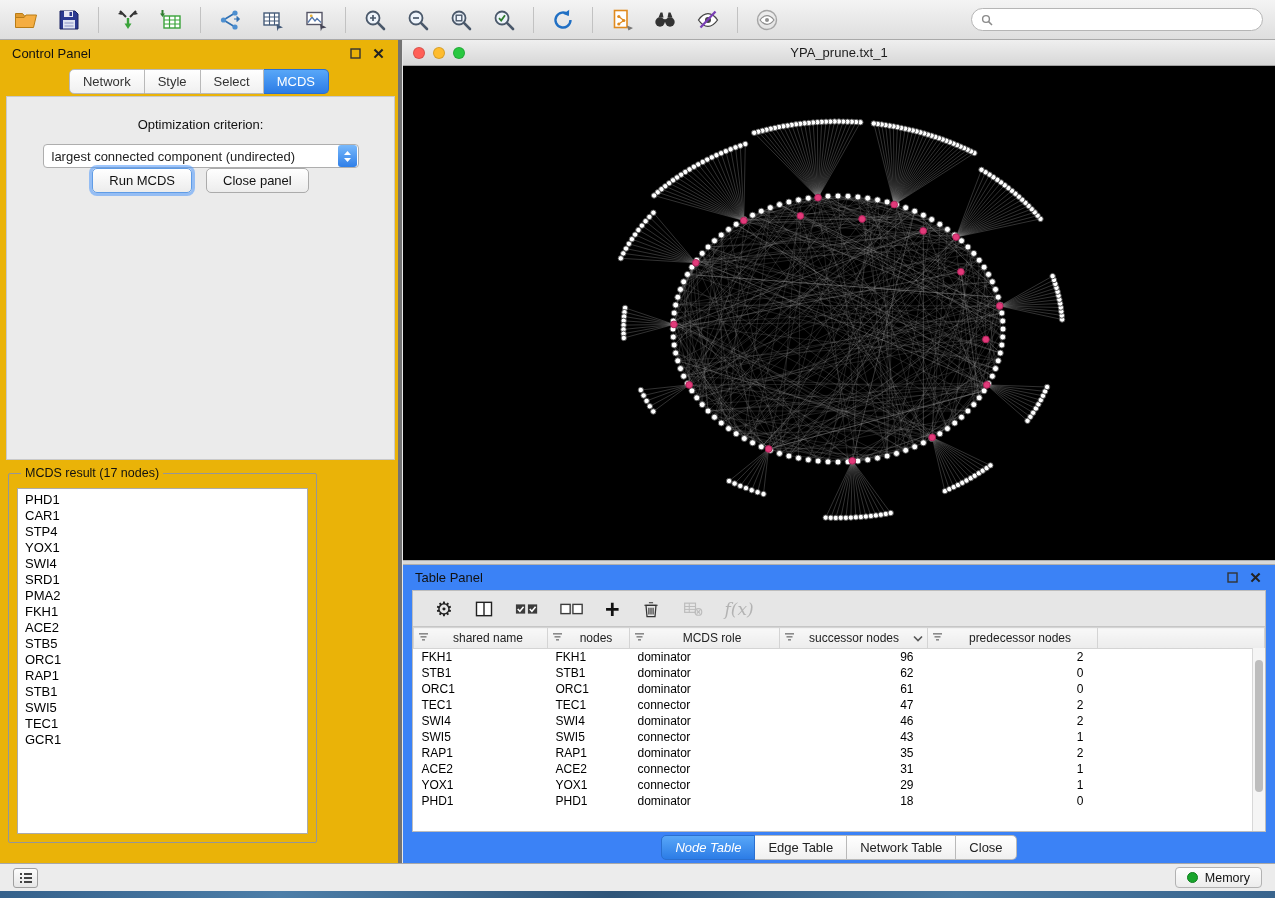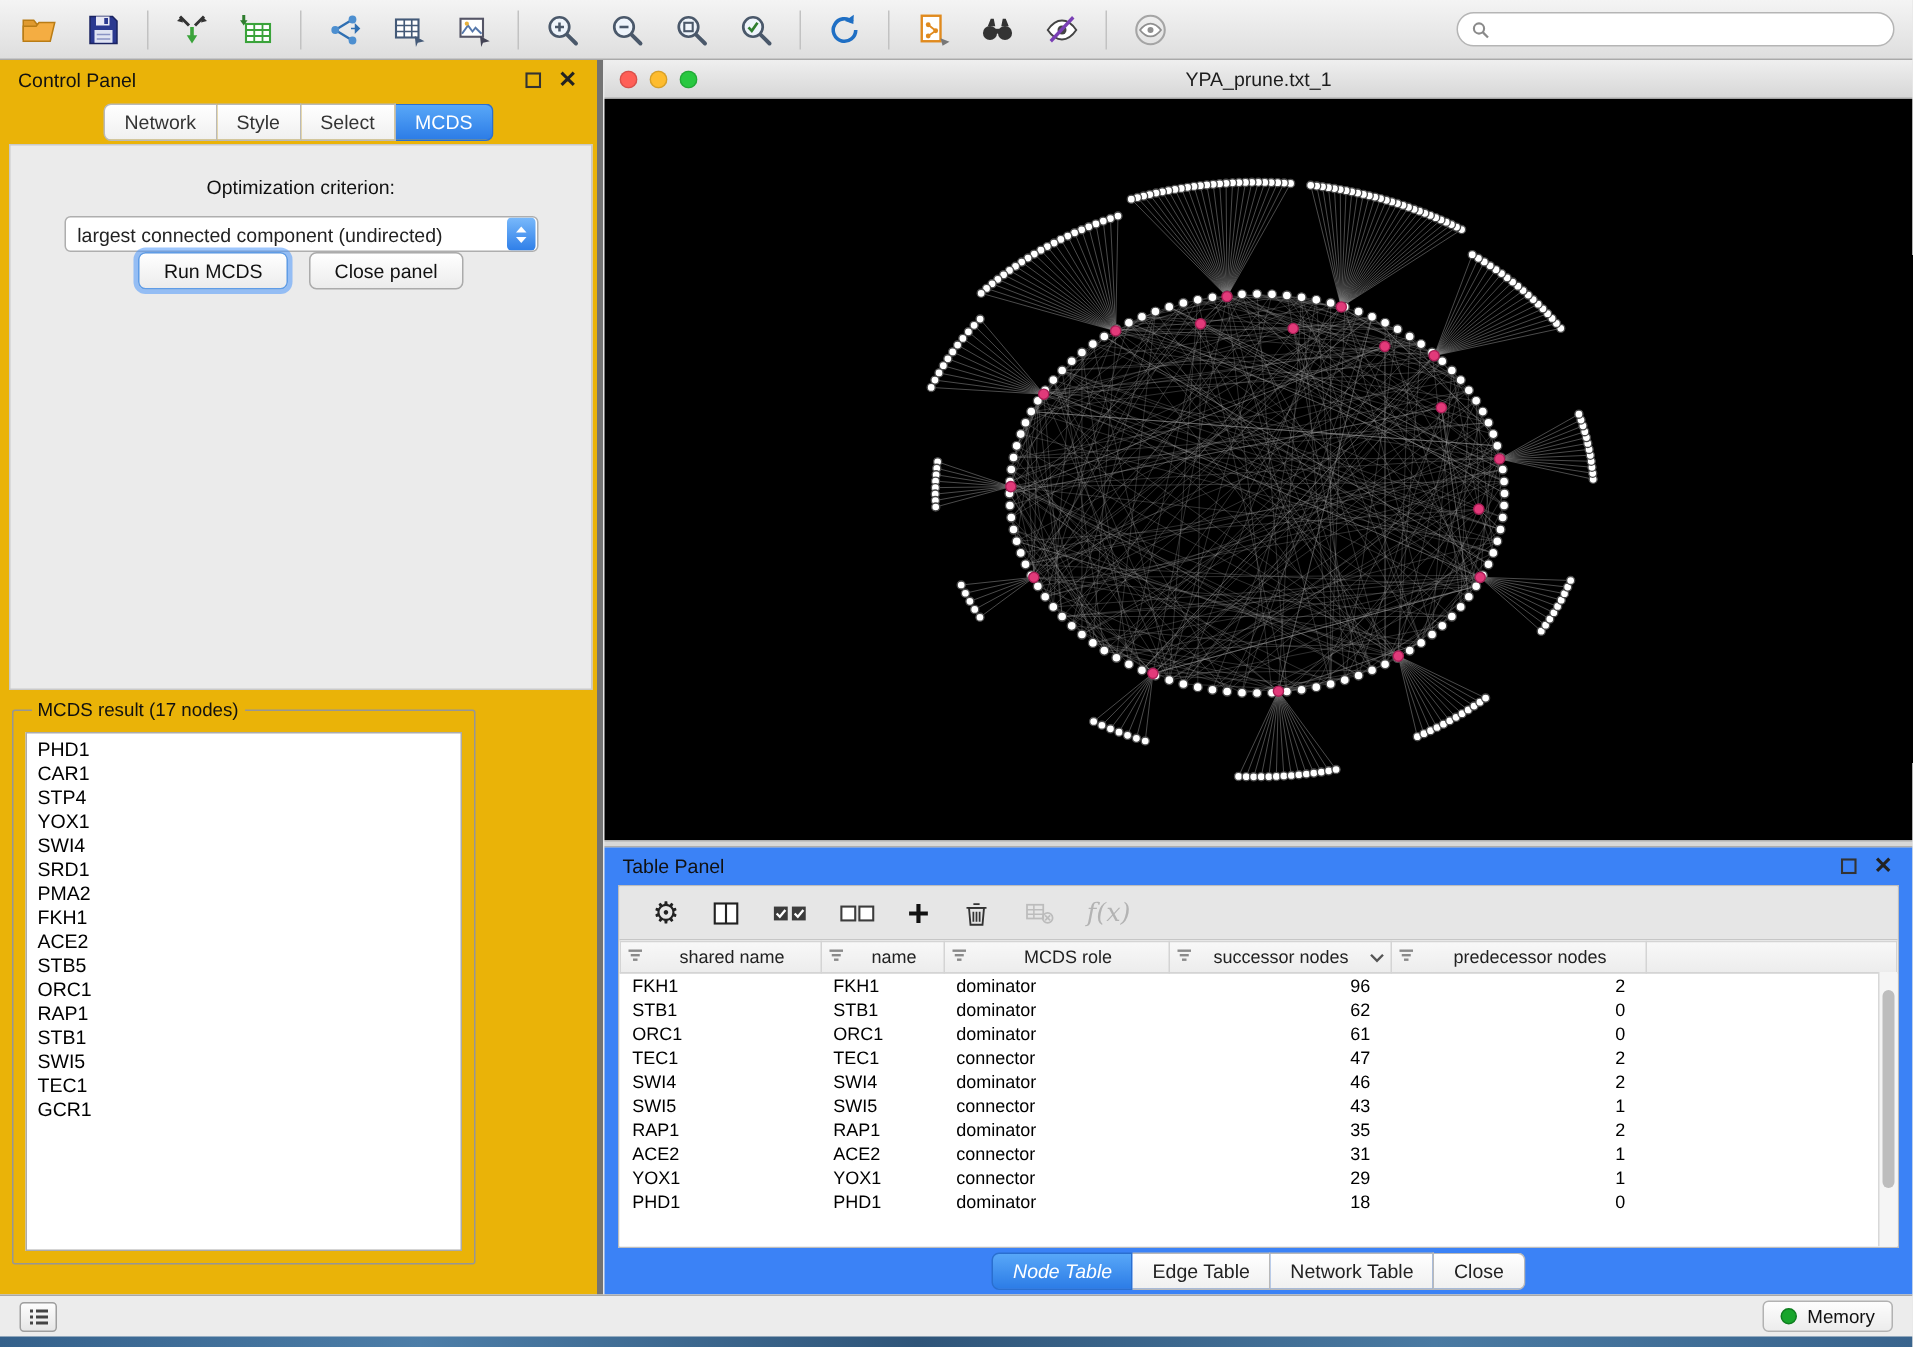--- a/index.html
+++ b/index.html
@@ -668,21 +668,21 @@
                     <span class="th-label">shared name</span>
                   </span>
                 </th>
                 <th>
                   <span class="th-inner">
                     <span><svg width="11" height="11" viewBox="0 0 11 11">
                         <rect x="1" y="2" width="9" height="1.6" fill="#8a8a8a"></rect>
                         <rect x="2.5" y="5" width="6" height="1.6" fill="#8a8a8a"></rect>
                         <rect x="4" y="8" width="3" height="1.6" fill="#8a8a8a"></rect>
                       </svg></span>
-                    <span class="th-label">name</span>
+                    <span class="th-label">nodes</span>
                   </span>
                 </th>
                 <th>
                   <span class="th-inner">
                     <span><svg width="11" height="11" viewBox="0 0 11 11">
                         <rect x="1" y="2" width="9" height="1.6" fill="#8a8a8a"></rect>
                         <rect x="2.5" y="5" width="6" height="1.6" fill="#8a8a8a"></rect>
                         <rect x="4" y="8" width="3" height="1.6" fill="#8a8a8a"></rect>
                       </svg></span>
                     <span class="th-label">MCDS role</span>

